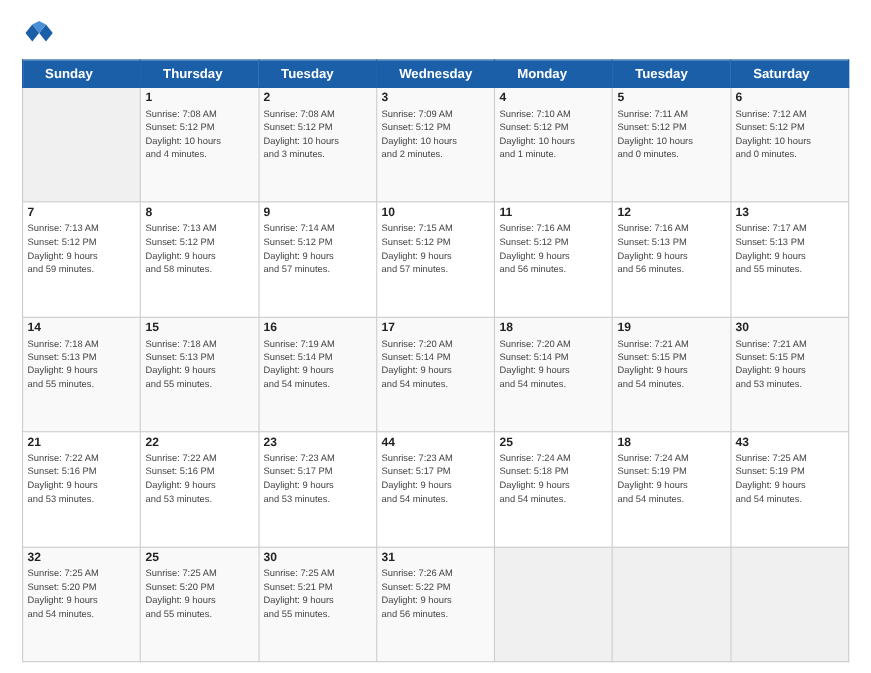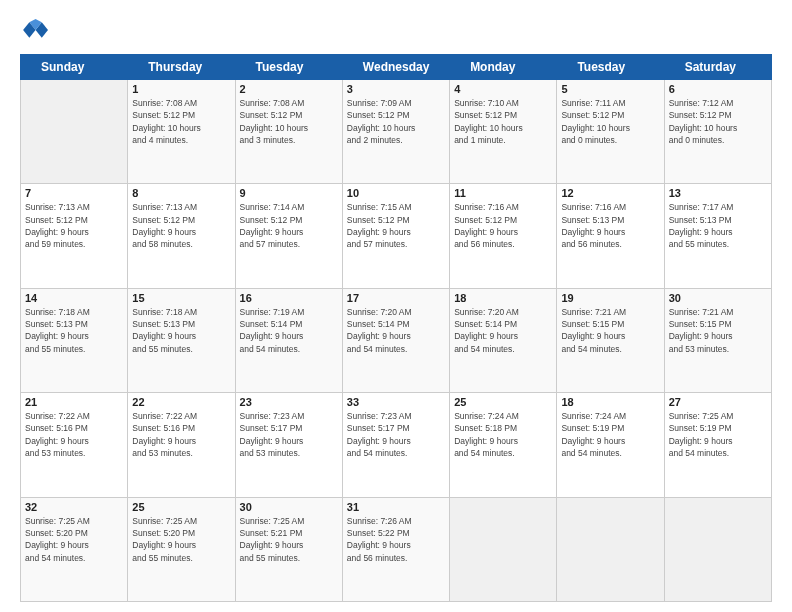--- a/index.html
+++ b/index.html
@@ -232,33 +232,33 @@
           </td>
           <td>
             <span class="day-num">22</span>
             <div class="day-info">Sunrise: 7:22 AM<br>Sunset: 5:16 PM<br>Daylight: 9 hours<br>and 53 minutes.</div>
           </td>
           <td>
             <span class="day-num">23</span>
             <div class="day-info">Sunrise: 7:23 AM<br>Sunset: 5:17 PM<br>Daylight: 9 hours<br>and 53 minutes.</div>
           </td>
           <td>
-            <span class="day-num">33</span>
+            <span class="day-num">44</span>
             <div class="day-info">Sunrise: 7:23 AM<br>Sunset: 5:17 PM<br>Daylight: 9 hours<br>and 54 minutes.</div>
           </td>
           <td>
             <span class="day-num">25</span>
             <div class="day-info">Sunrise: 7:24 AM<br>Sunset: 5:18 PM<br>Daylight: 9 hours<br>and 54 minutes.</div>
           </td>
           <td>
             <span class="day-num">18</span>
             <div class="day-info">Sunrise: 7:24 AM<br>Sunset: 5:19 PM<br>Daylight: 9 hours<br>and 54 minutes.</div>
           </td>
           <td>
-            <span class="day-num">27</span>
+            <span class="day-num">43</span>
             <div class="day-info">Sunrise: 7:25 AM<br>Sunset: 5:19 PM<br>Daylight: 9 hours<br>and 54 minutes.</div>
           </td>
         </tr>
         <tr>
           <td>
             <span class="day-num">32</span>
             <div class="day-info">Sunrise: 7:25 AM<br>Sunset: 5:20 PM<br>Daylight: 9 hours<br>and 54 minutes.</div>
           </td>
           <td>
             <span class="day-num">25</span>

